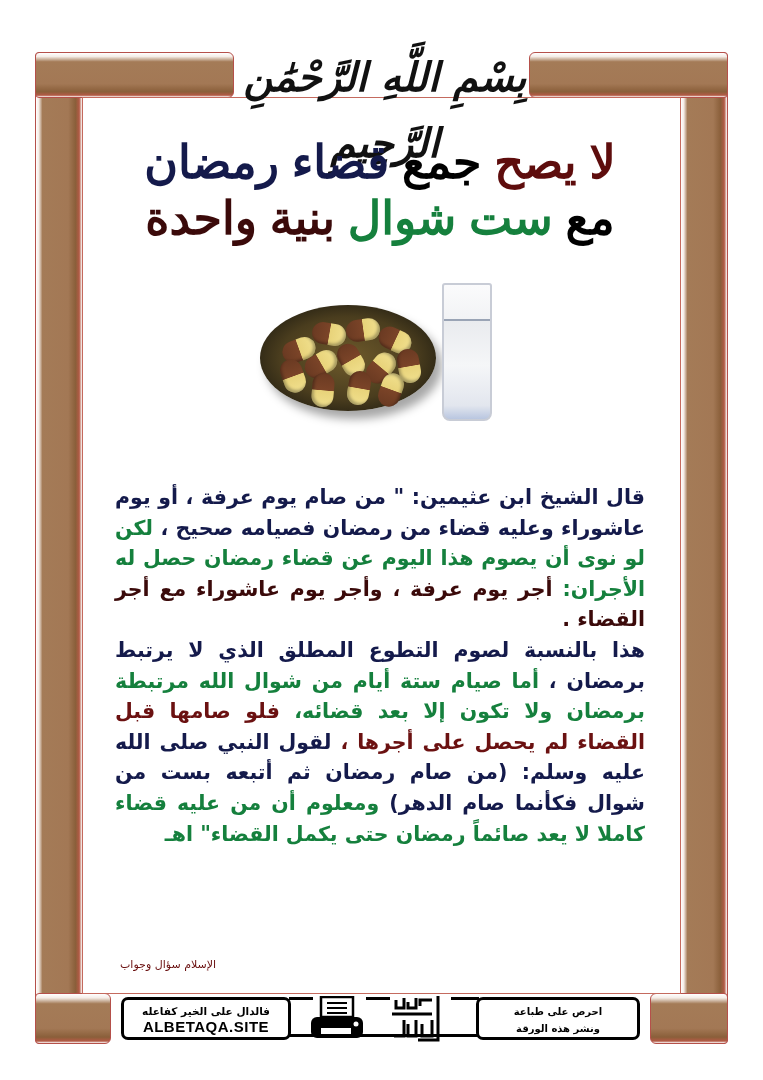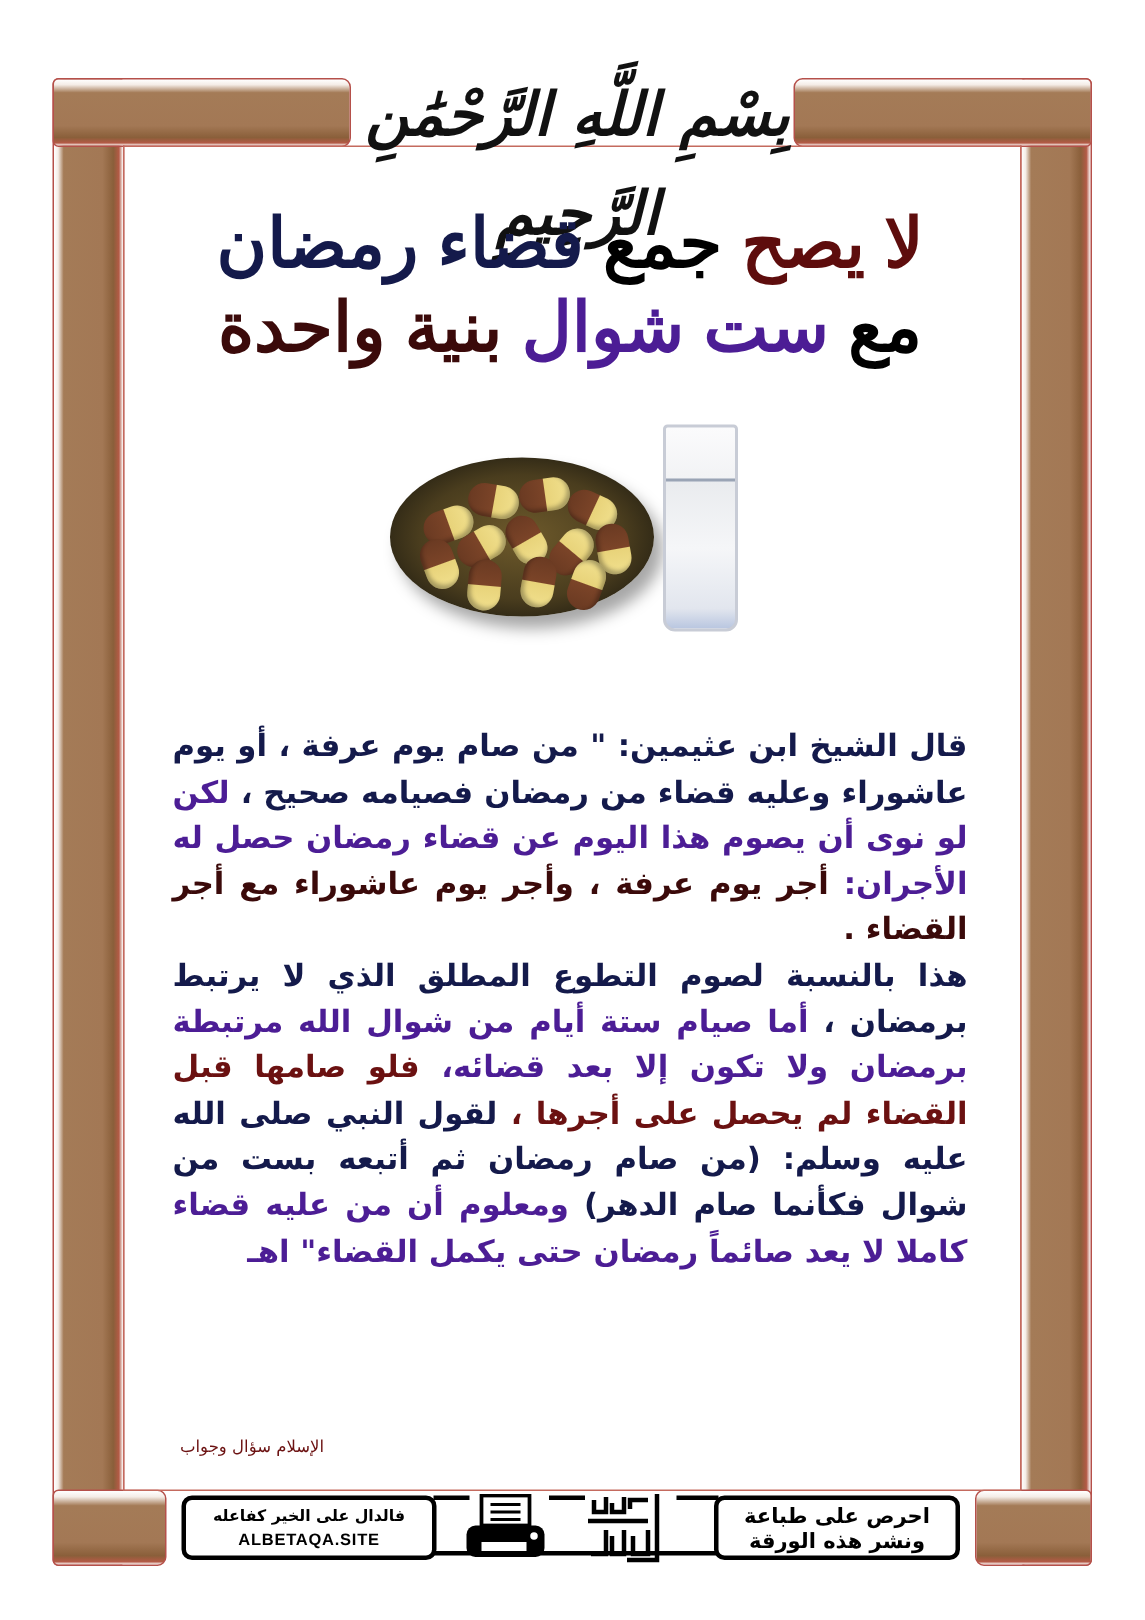--- a/index.html
+++ b/index.html
@@ -40,21 +40,21 @@
     }
 
     #title {
       position:absolute; left:110px; top:134px; width:540px; text-align:center;
       direction:rtl; font-family:Liberation Sans, sans-serif; font-weight:bold;
       font-size:46px; line-height:56px;
     }
     .c-maroon { color:#5e0d0d; }
     .c-black  { color:#000000; }
     .c-navy   { color:#141a4b; }
-    .c-green  { color:#4c1d95; }
+    .c-green  { color:#15803d; }
     .c-brown  { color:#3b0a0a; }
     .c-red    { color:#6b1111; }
 
     #image-area { position:absolute; left:258px; top:283px; width:240px; height:140px; }
     #plate {
       position:absolute; left:2px; top:22px; width:176px; height:106px; border-radius:50%;
       background: radial-gradient(ellipse at center, #6e5a2b 0%, #4a3d1e 55%, #2a2414 78%, #111 80%, #fff 82%);
       box-shadow: 6px 8px 10px rgba(0,0,0,0.35);
     }
     .date {
@@ -89,22 +89,22 @@
     .footer-box {
       position:absolute; top:3px; height:43px; border:3px solid #000; border-radius:7px; box-sizing:border-box;
       background:#fff; text-align:center;
     }
     #footer-left  { left:0px; width:170px; }
     #footer-right { left:355px; width:164px; }
     .footer-line {
       position:absolute; height:3px; background:#000;
     }
     .fl-small { font-size:10.5px; font-weight:bold; color:#000; direction:rtl; line-height:14px; margin-top:4px; }
-    .fl-site { font-size:11px; font-weight:bold; color:#000; font-family:"Liberation Sans", sans-serif; letter-spacing:0.5px; line-height:18px; }
-    .fr-text { font-size:14px; font-weight:bold; color:#000; direction:rtl; line-height:17px; margin-top:3px; }
+    .fl-site { font-size:15px; font-weight:bold; color:#000; font-family:"Liberation Sans", sans-serif; letter-spacing:0.5px; line-height:18px; }
+    .fr-text { font-size:10px; font-weight:bold; color:#000; direction:rtl; line-height:17px; margin-top:3px; }
 
     #printer-icon { position:absolute; left:188px; top:2px; width:56px; height:44px; }
     #logo-icon    { position:absolute; left:267px; top:0px; width:60px; height:48px; }
   </style>
 </head>
 <body>
 
 <div id="frame-left" class="frame-part"></div>
 <div id="frame-right" class="frame-part"></div>
 <div id="frame-tl" class="frame-h"></div>

